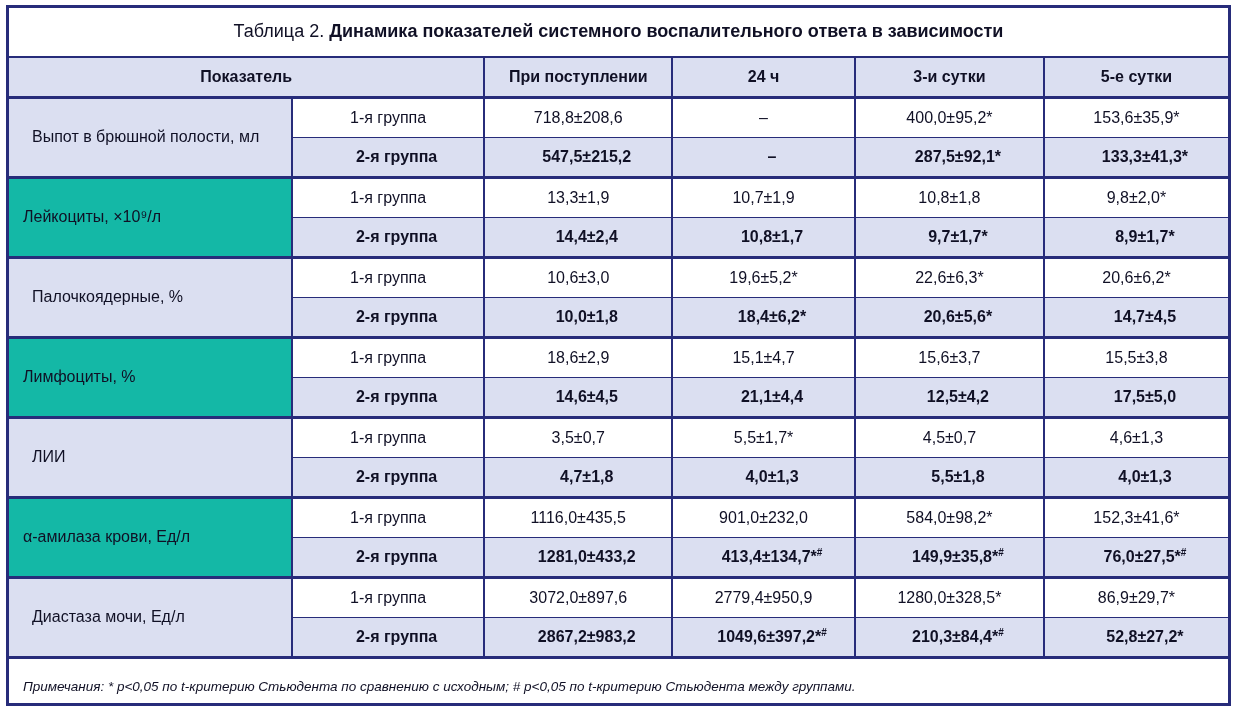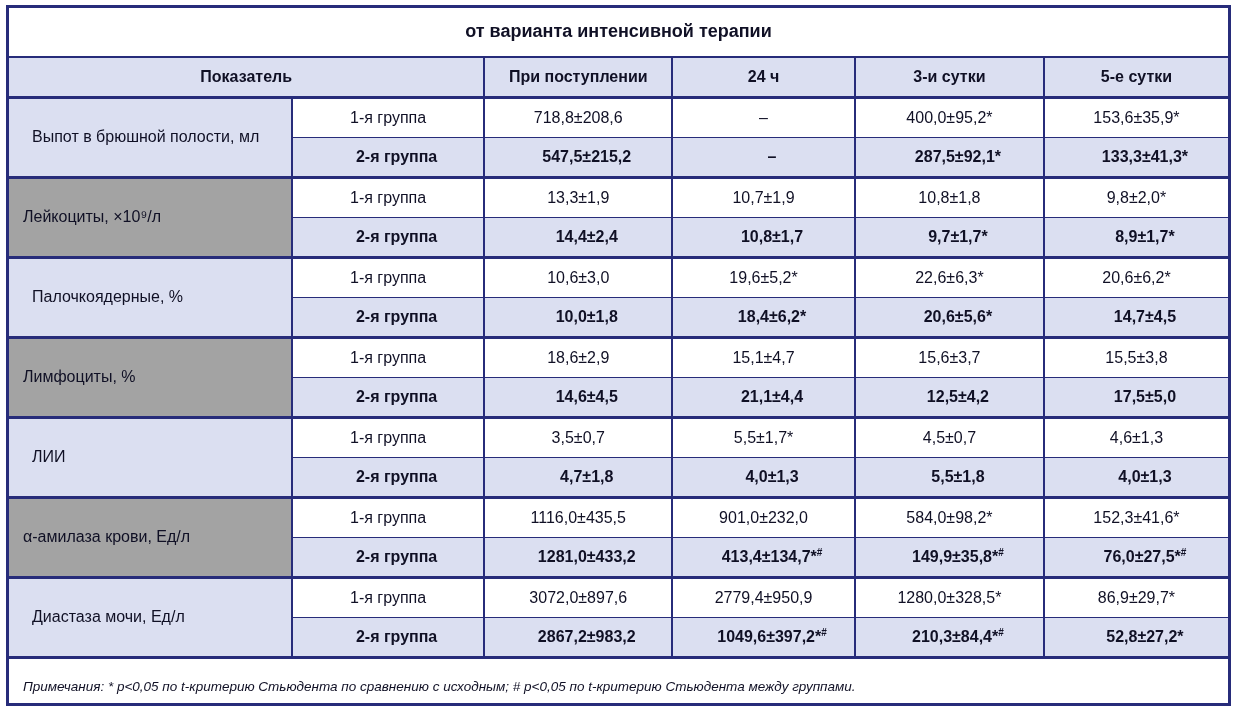--- a/index.html
+++ b/index.html
@@ -63,41 +63,41 @@
   th:last-child { border-right: none; }
   td:first-child { border-left: none; }
   td:last-child { border-right: none; }
   tr.sub-a td { border-bottom-width: 1px; border-top-width: 3px; }
   tr.sub-b td { border-top-width: 1px; border-bottom-width: 3px; font-weight: bold; }
   td.param {
     text-align: left;
     padding-left: 14px;
     border-top-width: 3px !important;
     border-bottom-width: 3px !important;
-    background: #a3a3a3;
+    background: #14b8a6;
   }
   td.group, td.val { text-align: center; background: #ffffff; }
   td.shade { background: var(--lav); padding-left: 23px; }
   td sup { font-size: 10px; line-height: 0; }
   .footnote {
     flex: 1;
     display: flex;
     align-items: center;
     padding: 20px 14px;
     font-size: 13.5px;
     font-style: italic;
   }
 </style>
 </head>
 <body>
 
 <div class="frame">
 
   <div class="title">
-    <div class="t-bold">от варианта интенсивной терапии</div>
+    <div><span class="t-reg">Таблица 2.</span> <span class="t-bold">Динамика показателей системного воспалительного ответа в зависимости</span></div>
   </div>
 
   <table>
     <colgroup>
       <col class="c-param">
         <col class="c-group">
         <col class="c-v1">
         <col class="c-v2">
         <col class="c-v3">
         <col class="c-v4">

